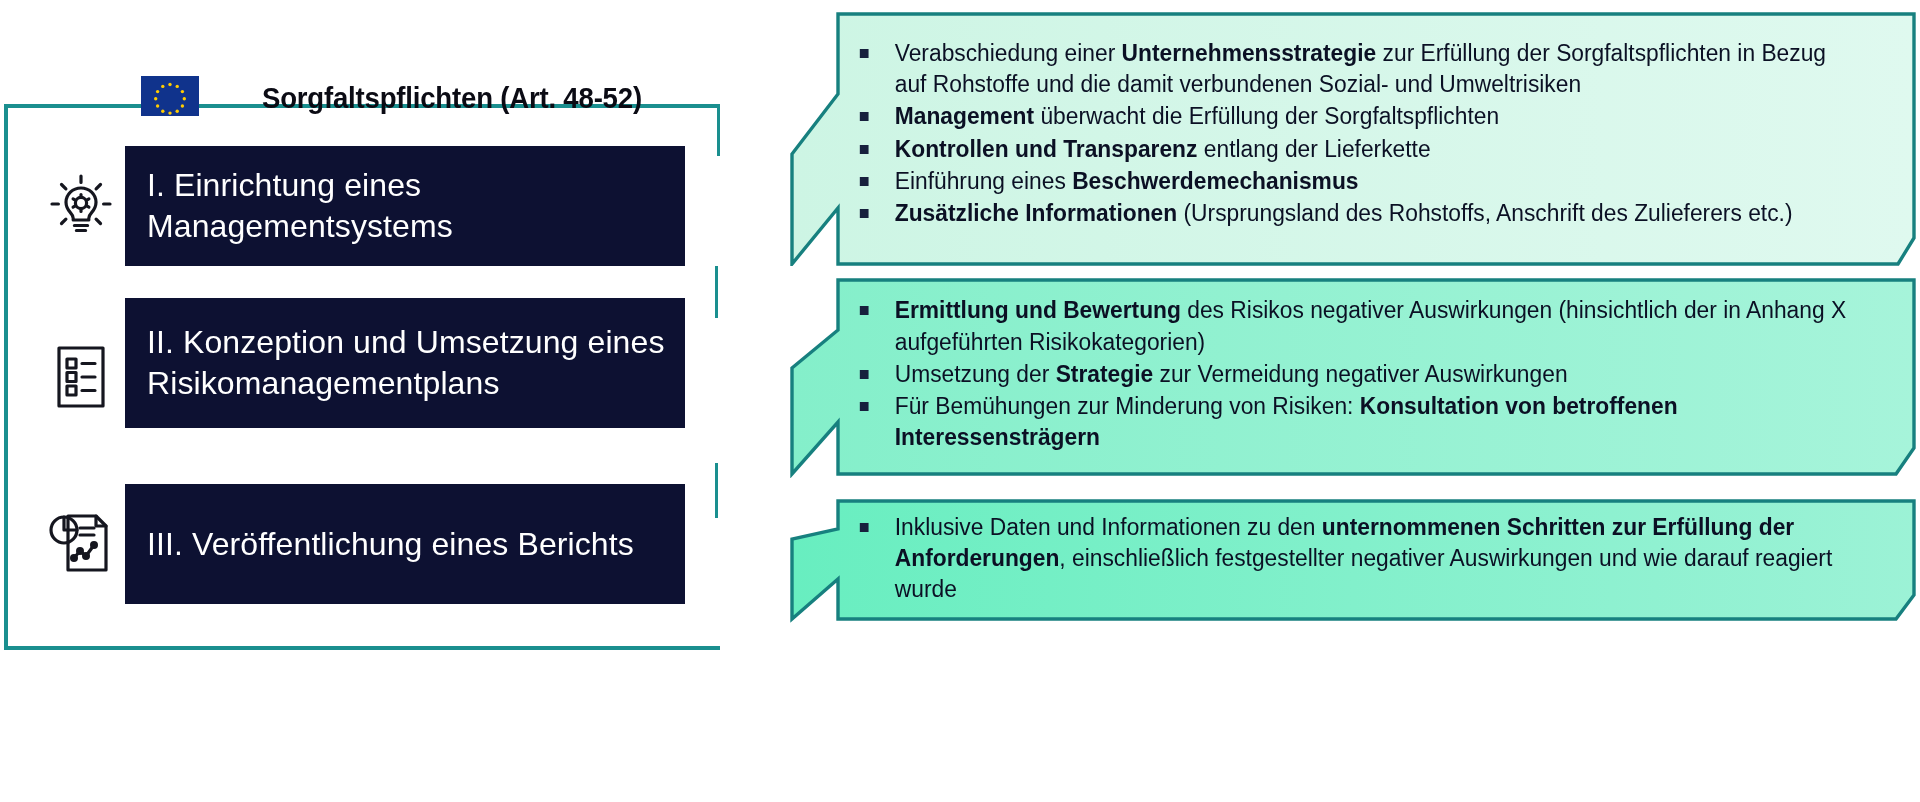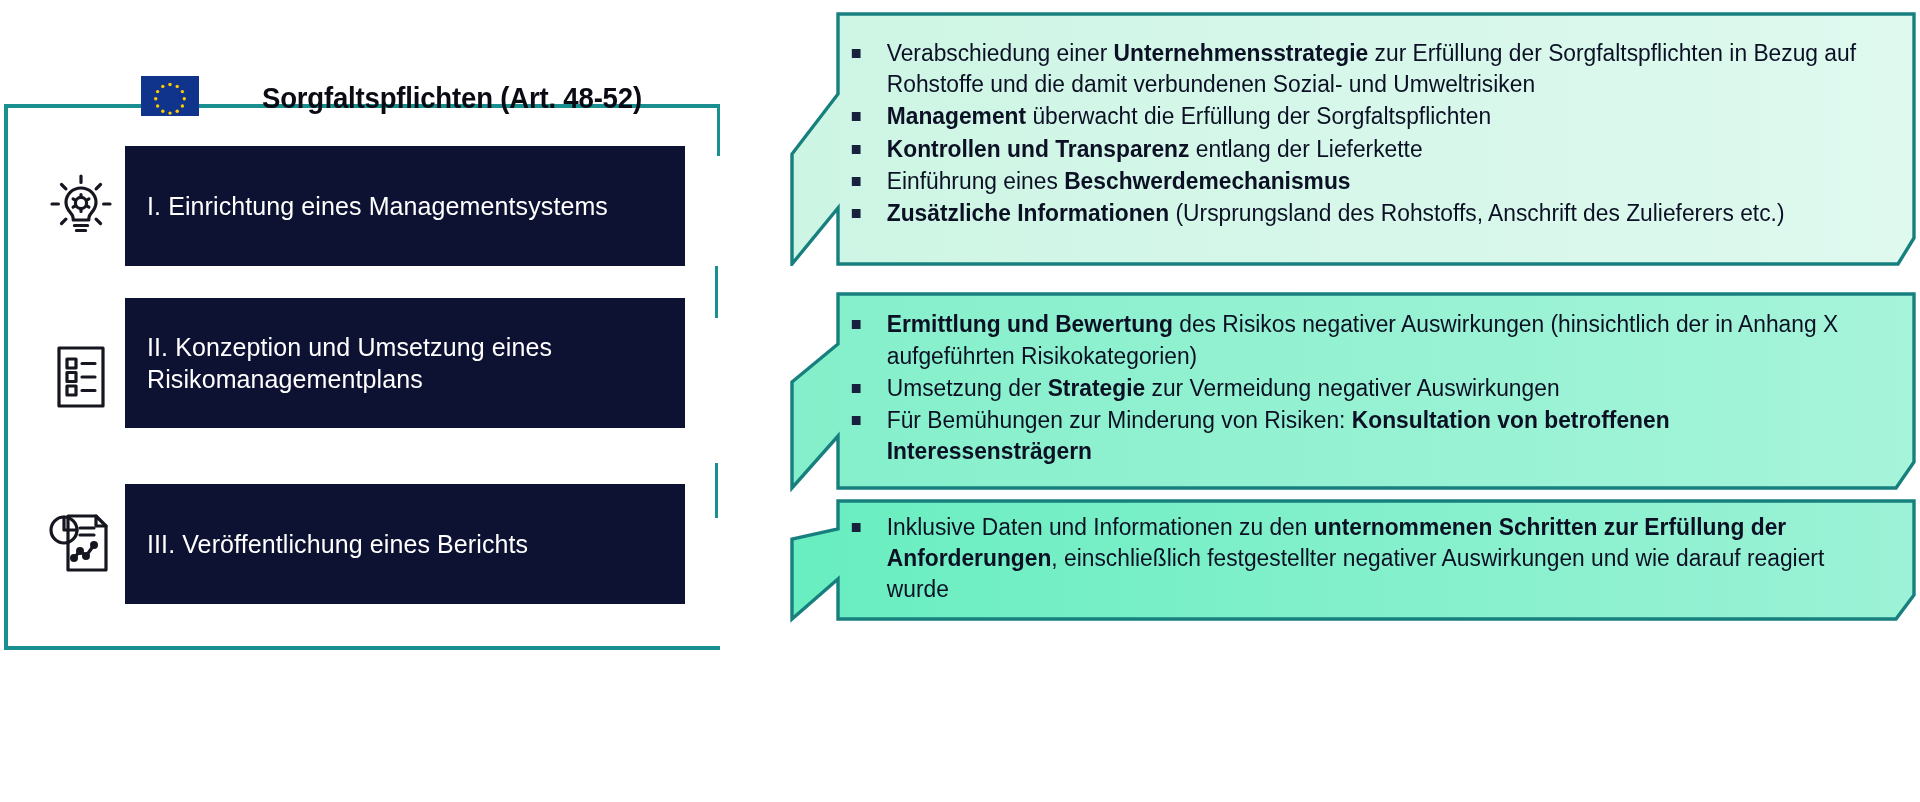--- a/index.html
+++ b/index.html
@@ -27,50 +27,50 @@
 
   
   .title-elbow{position:absolute;left:680px;top:104px;width:40px;height:52px;
                border-top:3px solid #1a8f8f;border-right:3px solid #1a8f8f;
                box-sizing:border-box;}
 
   
   .navybox{position:absolute;left:125px;width:560px;background:#0d1132;
            color:#ffffff;display:flex;align-items:center;
            padding:0 0 0 22px;box-sizing:border-box;}
-  .navybox span{font-size:25px;line-height:1.28;font-weight:400;
+  .navybox span{font-size:32px;line-height:1.28;font-weight:400;
                 letter-spacing:.1px;}
   #box1{top:146px;height:120px;}
   #box2{top:298px;height:130px;}
   #box3{top:484px;height:120px;text-align:right;}
 
   
   .sideicon{position:absolute;left:44px;width:74px;height:74px;}
   #icon1{top:166px;}
   #icon2{top:340px;}
   #icon3{top:504px;}
   .sideicon svg{width:100%;height:100%;display:block;}
 
   
   .callout{position:absolute;color:#0b1024;}
   .callout .shape{position:absolute;inset:0;}
   .callout .shape svg{width:100%;height:100%;display:block;}
   .callout .body{position:absolute;left:52px;right:24px;top:0;bottom:0;
                  display:flex;align-items:center;}
-  ul.bul{list-style:none;margin:4px;padding:0;width:100%;}
+  ul.bul{list-style:none;margin:12px;padding:0;width:100%;}
   ul.bul li{position:relative;padding-left:42px;margin:0 0 1px 0;
             font-size:23.5px;line-height:1.33;
             font-family:"Liberation Sans Narrow","Liberation Sans",sans-serif;
             transform:scaleX(.97);transform-origin:left center;}
   ul.bul li::before{content:"";position:absolute;left:6px;top:11px;
                     width:9px;height:9px;background:#17203d;}
   ul.bul li b{font-weight:bold;}
 
   #p1{left:790px;top:2px;width:1126px;height:264px;}
-  #p2{left:790px;top:286px;width:1126px;height:206px;}
+  #p2{left:790px;top:272px;width:1126px;height:206px;}
   #p3{left:790px;top:495px;width:1126px;height:128px;}
   #p1 ul.bul li{font-size:23.5px;}
   #p2 ul.bul li{font-size:23.5px;}
   #p3 ul.bul li{font-size:23.5px;}
 
   
   .tick{position:absolute;width:3px;background:#1a8f8f;}
   #tick1{left:715px;top:266px;height:52px;}
   #tick2{left:715px;top:463px;height:55px;}
 </style>

